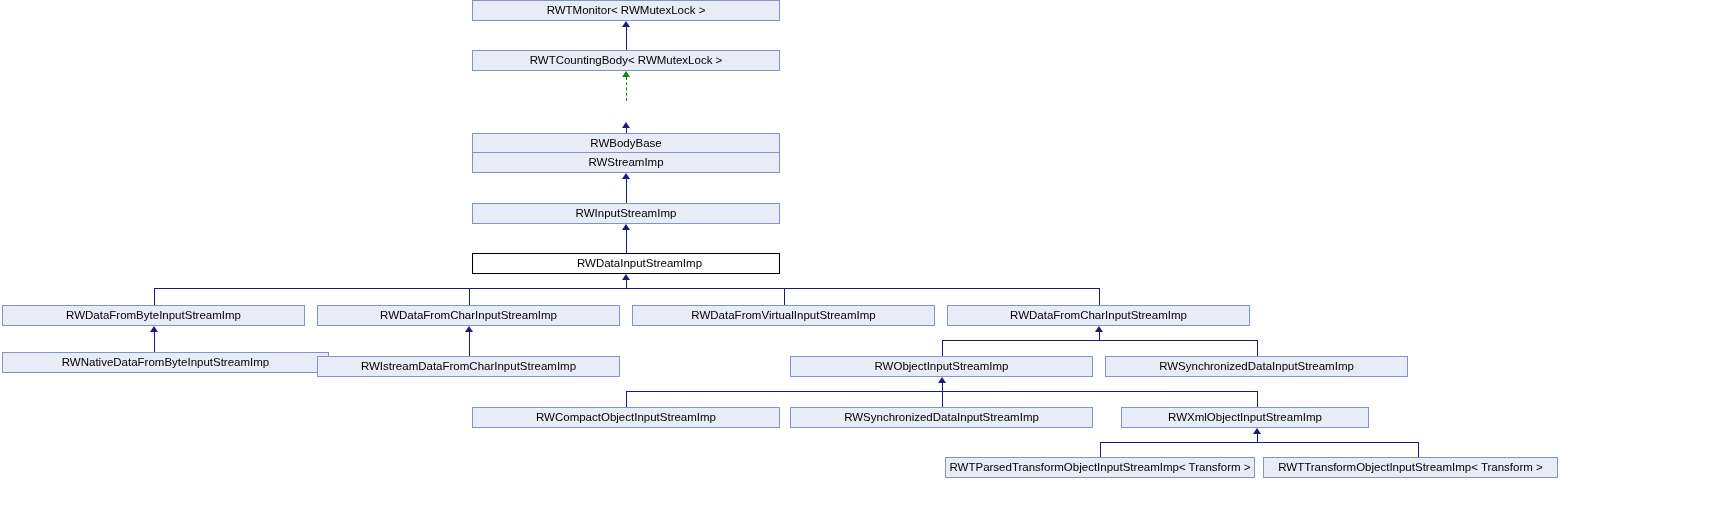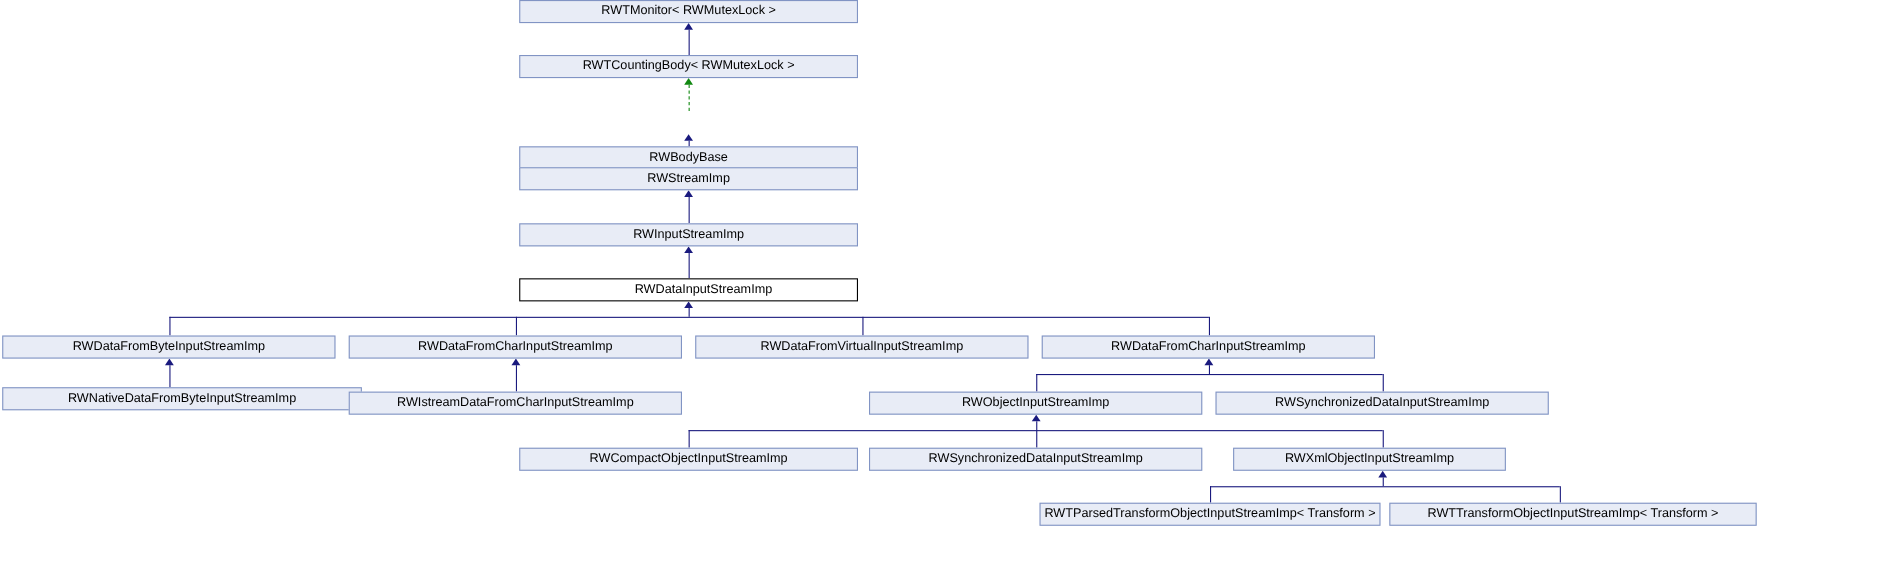--- a/index.html
+++ b/index.html
@@ -114,15 +114,15 @@
       <div class="node" style="left: 632px; top: 305px; width: 303px;">RWDataFromVirtualInputStreamImp</div>
       <div class="node" style="left: 947px; top: 305px; width: 303px;">RWDataFromCharInputStreamImp</div>
       <div class="node" style="left: 2px; top: 352px; width: 327px;">RWNativeDataFromByteInputStreamImp</div>
       <div class="node" style="left: 317px; top: 356px; width: 303px;">RWIstreamDataFromCharInputStreamImp</div>
       <div class="node" style="left: 790px; top: 356px; width: 303px;">RWObjectInputStreamImp</div>
       <div class="node" style="left: 1105px; top: 356px; width: 303px;">RWSynchronizedDataInputStreamImp</div>
       <div class="node" style="left: 472px; top: 407px; width: 308px;">RWCompactObjectInputStreamImp</div>
       <div class="node" style="left: 790px; top: 407px; width: 303px;">RWSynchronizedDataInputStreamImp</div>
       <div class="node" style="left: 1105px; top: 407px; width: 248px; margin-left: 16px;">RWXmlObjectInputStreamImp</div>
       <div class="node" style="left: 945px; top: 457px; width: 310px;">RWTParsedTransformObjectInputStreamImp&lt; Transform &gt;</div>
-      <div class="node" style="left: 1263px; top: 457px; width: 334px;">RWTTransformObjectInputStreamImp&lt; Transform &gt;</div>
+      <div class="node" style="left: 1263px; top: 457px; width: 295px;">RWTTransformObjectInputStreamImp&lt; Transform &gt;</div>
     </div>
 </div>
 
 </body></html>

